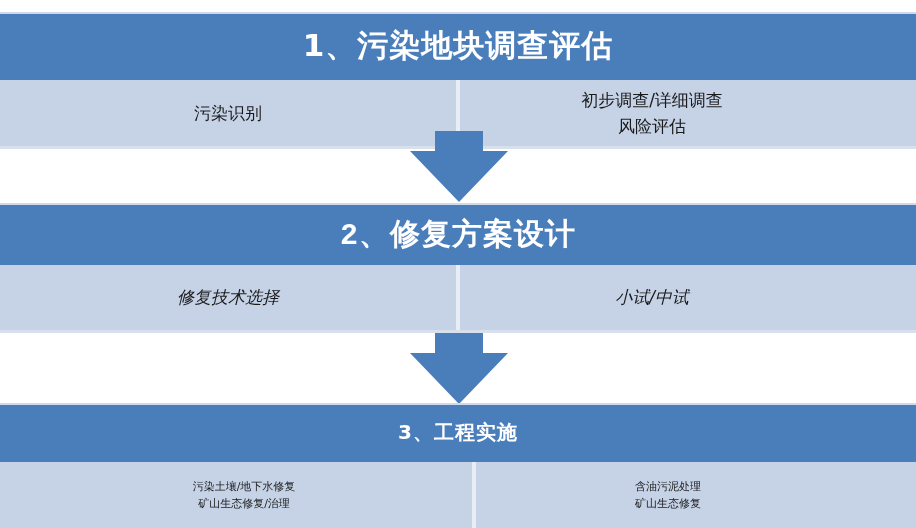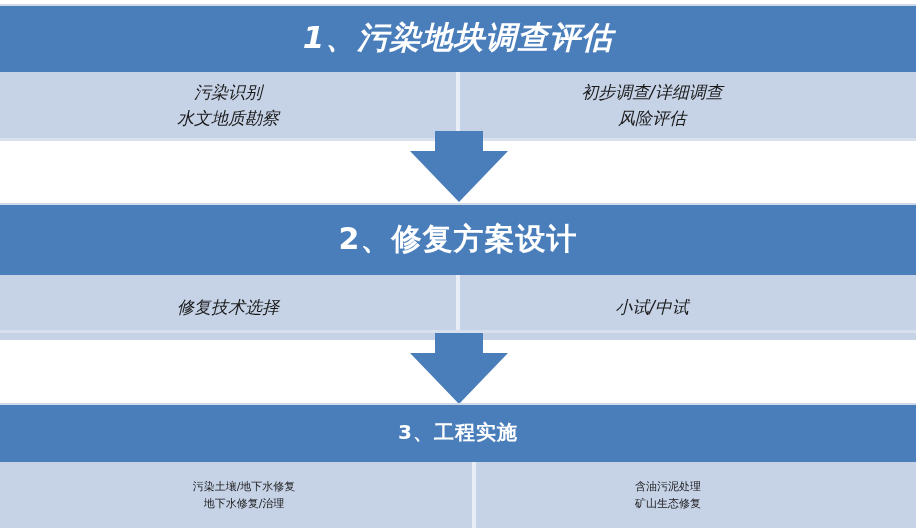--- a/index.html
+++ b/index.html
@@ -47,28 +47,28 @@
 
   
   .edge-top{position:absolute;left:0;width:916px;height:2px;background:#cfd9ea;}
   .edge-bottom{position:absolute;left:0;width:916px;height:3px;background:#d8e0ee;}
 
   
   .arrow{position:absolute;}
   .arrow svg{display:block;}
 
   
-  #stage1{top:4px;font-style:italic;}
+  #stage1{top:12px;}
   #stage1 .stage-header{height:68px;font-size:31px;}
   #stage1 .stage-body{height:66px;font-size:17px;}
 
   #arrow1{left:409px;top:131px;}
 
   #stage2{top:203px;}
-  #stage2 .stage-header{height:72px;font-size:30px;}
+  #stage2 .stage-header{height:62px;font-size:30px;font-family:Liberation Mono, monospace;}
   #stage2 .stage-body{height:65px;font-size:17px;font-style:italic;}
 
   #arrow2{left:409px;top:333px;}
 
   #stage3{top:403px;}
   #stage3 .stage-header{height:59px;font-size:20px;}
   #stage3 .stage-body{height:66px;font-size:11px;padding-left:16px;}
 </style>
 </head>
 <body>
@@ -76,21 +76,20 @@
 <div class="board">
 
   <div class="stage" id="stage1">
     <div class="edge-top"></div>
     <div class="stage-header">
       <span>1、污染地块调查评估</span>
     </div>
     <div class="stage-body">
       <div class="col col-left">
         <span class="line">污染识别</span>
-        <span class="line">水文地质勘察</span>
       </div>
       <div class="col-gap"></div>
       <div class="col col-right">
         <span class="line">初步调查/详细调查</span>
         <span class="line">风险评估</span>
       </div>
     </div>
     <div class="edge-bottom" style="top:134px"></div>
   </div>
 
@@ -124,21 +123,21 @@
   </div>
 
   <div class="stage" id="stage3">
     <div class="edge-top"></div>
     <div class="stage-header">
       <span>3、工程实施</span>
     </div>
     <div class="stage-body">
       <div class="col col-left">
         <span class="line">污染土壤/地下水修复</span>
-        <span class="line">地下水修复/治理</span>
+        <span class="line">矿山生态修复/治理</span>
       </div>
       <div class="col-gap"></div>
       <div class="col col-right">
         <span class="line">含油污泥处理</span>
         <span class="line">矿山生态修复</span>
       </div>
     </div>
   </div>
 
 </div>

